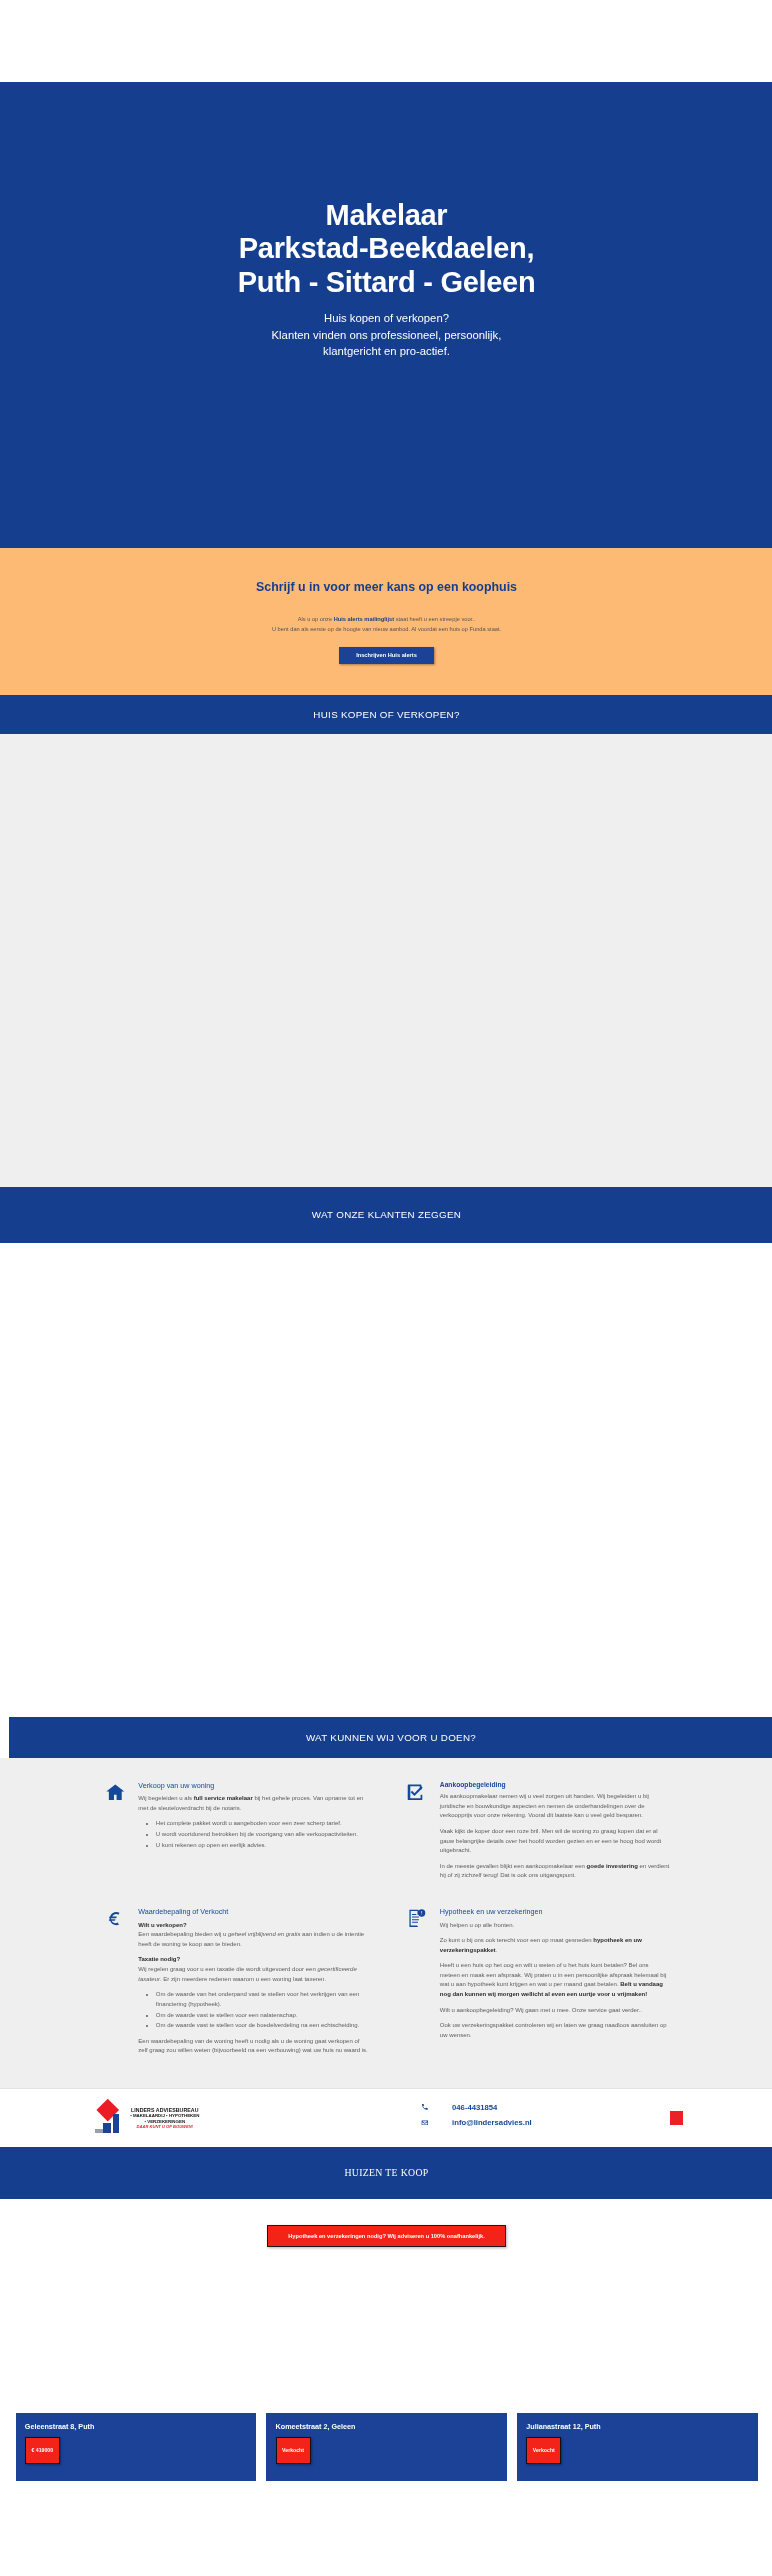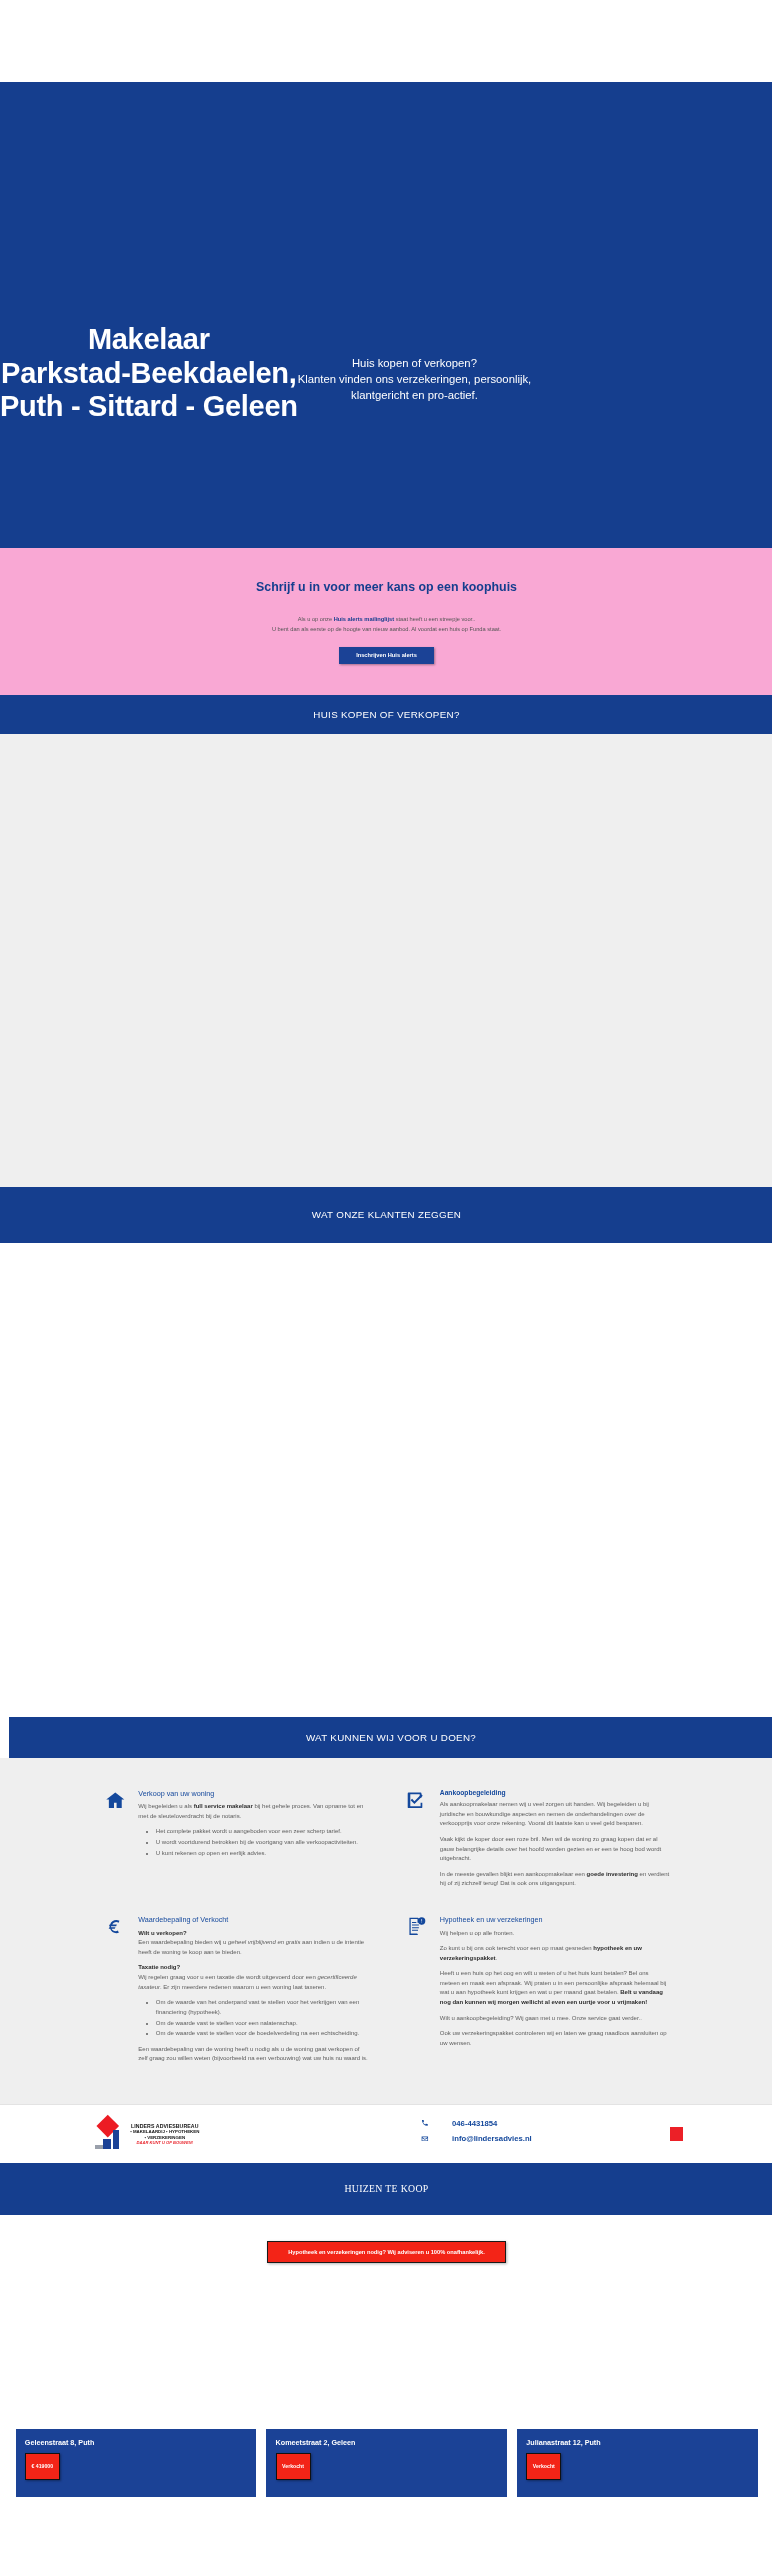--- a/index.html
+++ b/index.html
@@ -28,21 +28,21 @@
   }
 
   
   #top-gap { height: 82px; background: #fff; }
 
   
   #hero {
     background: #153e8e;
     height: 466px;
     display: flex;
-    flex-direction: row;
+    flex-direction: column;
     align-items: center;
     padding-top: 117px;
   }
   #hero h1 {
     color: #ffffff;
     font-size: 29px;
     line-height: 1.15;
     font-weight: 700;
     text-align: center;
     max-width: 515px;
@@ -52,21 +52,21 @@
     color: #ffffff;
     font-size: 11.3px;
     line-height: 1.45;
     text-align: center;
     margin-top: 11.3px;
     font-weight: 400;
   }
 
   
   #newsletter {
-    background: #f9a8d4;
+    background: #fdba74;
     padding: 32px 8px 31px;
     text-align: center;
   }
   #newsletter h2 {
     color: #153e8e;
     font-size: 12.4px;
     font-weight: 700;
     margin-bottom: 19.6px;
   }
   #newsletter p {
@@ -96,21 +96,21 @@
   #filler-klanten { height: 474px; background: #ffffff; }
   #band-doen      { height: 41px; margin-left: 9px; }
 
   
   #services {
     background: #efefef;
     padding: 23px 0 26px;
   }
   .svc-grid {
     width: 567px;
-    margin: 8px auto;
+    margin: 0 auto;
     display: grid;
     grid-template-columns: 1fr 1fr;
     column-gap: 36px;
     row-gap: 20.6px;
   }
   .svc {
     display: flex;
     gap: 11.3px;
     align-items: flex-start;
   }
@@ -247,21 +247,21 @@
 <div id="top-gap"></div>
 
 <section id="hero">
   <h1>
     <span>Makelaar</span><br>
     <span>Parkstad-Beekdaelen,</span><br>
     <span>Puth - Sittard - Geleen</span>
   </h1>
   <div class="sub">
     <div>Huis kopen of verkopen?</div>
-    <div>Klanten vinden ons verzekeringen, persoonlijk,</div>
+    <div>Klanten vinden ons professioneel, persoonlijk,</div>
     <div>klantgericht en pro-actief.</div>
   </div>
 </section>
 
 <section id="newsletter">
   <h2>Schrijf u in voor meer kans op een koophuis</h2>
   <p>
     <span>Als u op onze </span><b>Huis alerts mailinglijst</b><span> staat heeft u een streepje voor..</span>
   </p>
   <p>U bent dan als eerste op de hoogte van nieuw aanbod. Al voordat een huis op Funda staat.</p>

